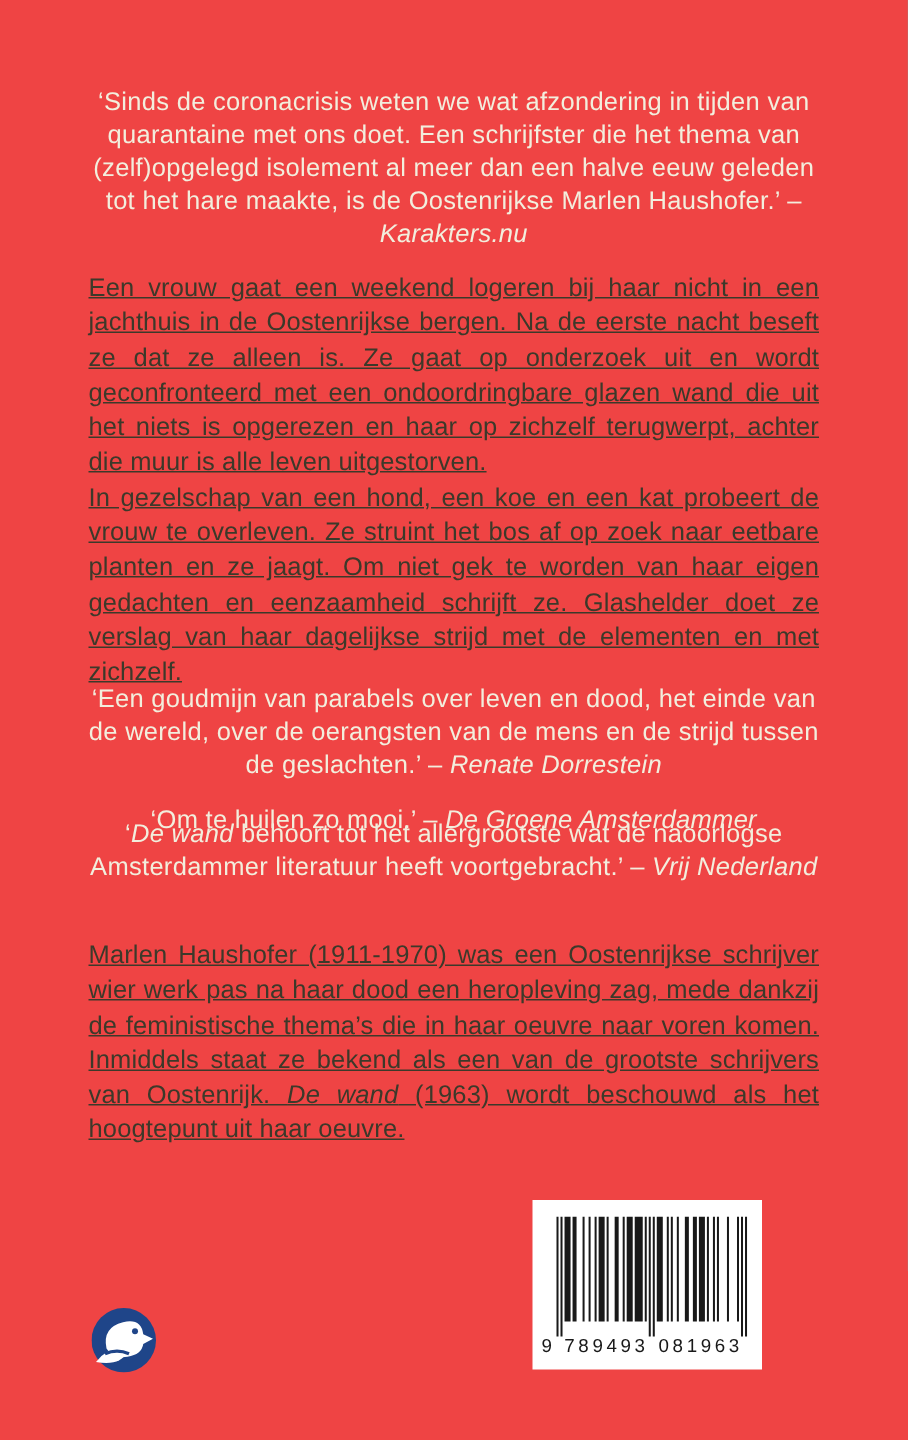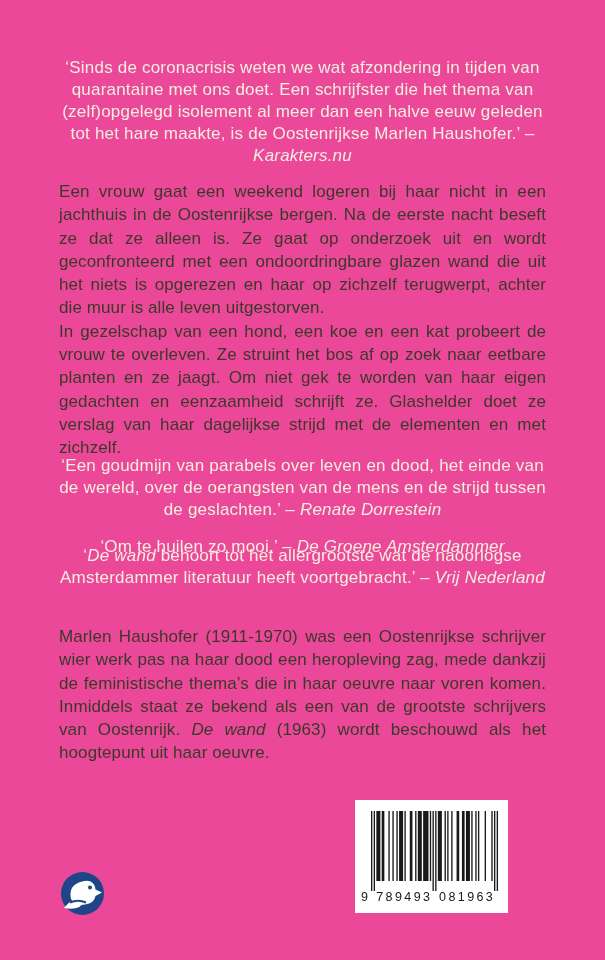--- a/index.html
+++ b/index.html
@@ -2,21 +2,21 @@
 <html lang="nl"><head>
 <meta charset="utf-8">
 <style>
   html, body { margin: 0; padding: 0; }
   body { background: #888; }
   .cover {
     position: relative;
     width: 605px;
     height: 960px;
     margin: 0 auto;
-    background: #ec4899;
+    background: #ef4444;
     font-family: "Liberation Sans", sans-serif;
     overflow: hidden;
   }
   .content {
     position: absolute;
     left: 59px;
     top: 0;
     width: 487px;
   }
   .quote {
@@ -39,20 +39,21 @@
     position: absolute;
     left: 0;
     width: 100%;
     margin: 0;
     color: #3c392a;
     text-align: justify;
     font-size: 17px;
     line-height: 23.3px;
     letter-spacing: 0.1px;
     hyphens: auto;
+    text-decoration: underline;
   }
   .synopsis { top: 180px; }
   .synopsis p { margin: 0; }
   .bio { top: 625px; line-height: 23.3px; }
   .bio em { font-style: italic; }
 
   
   .logo-badge {
     position: absolute;
     left: 61px;

